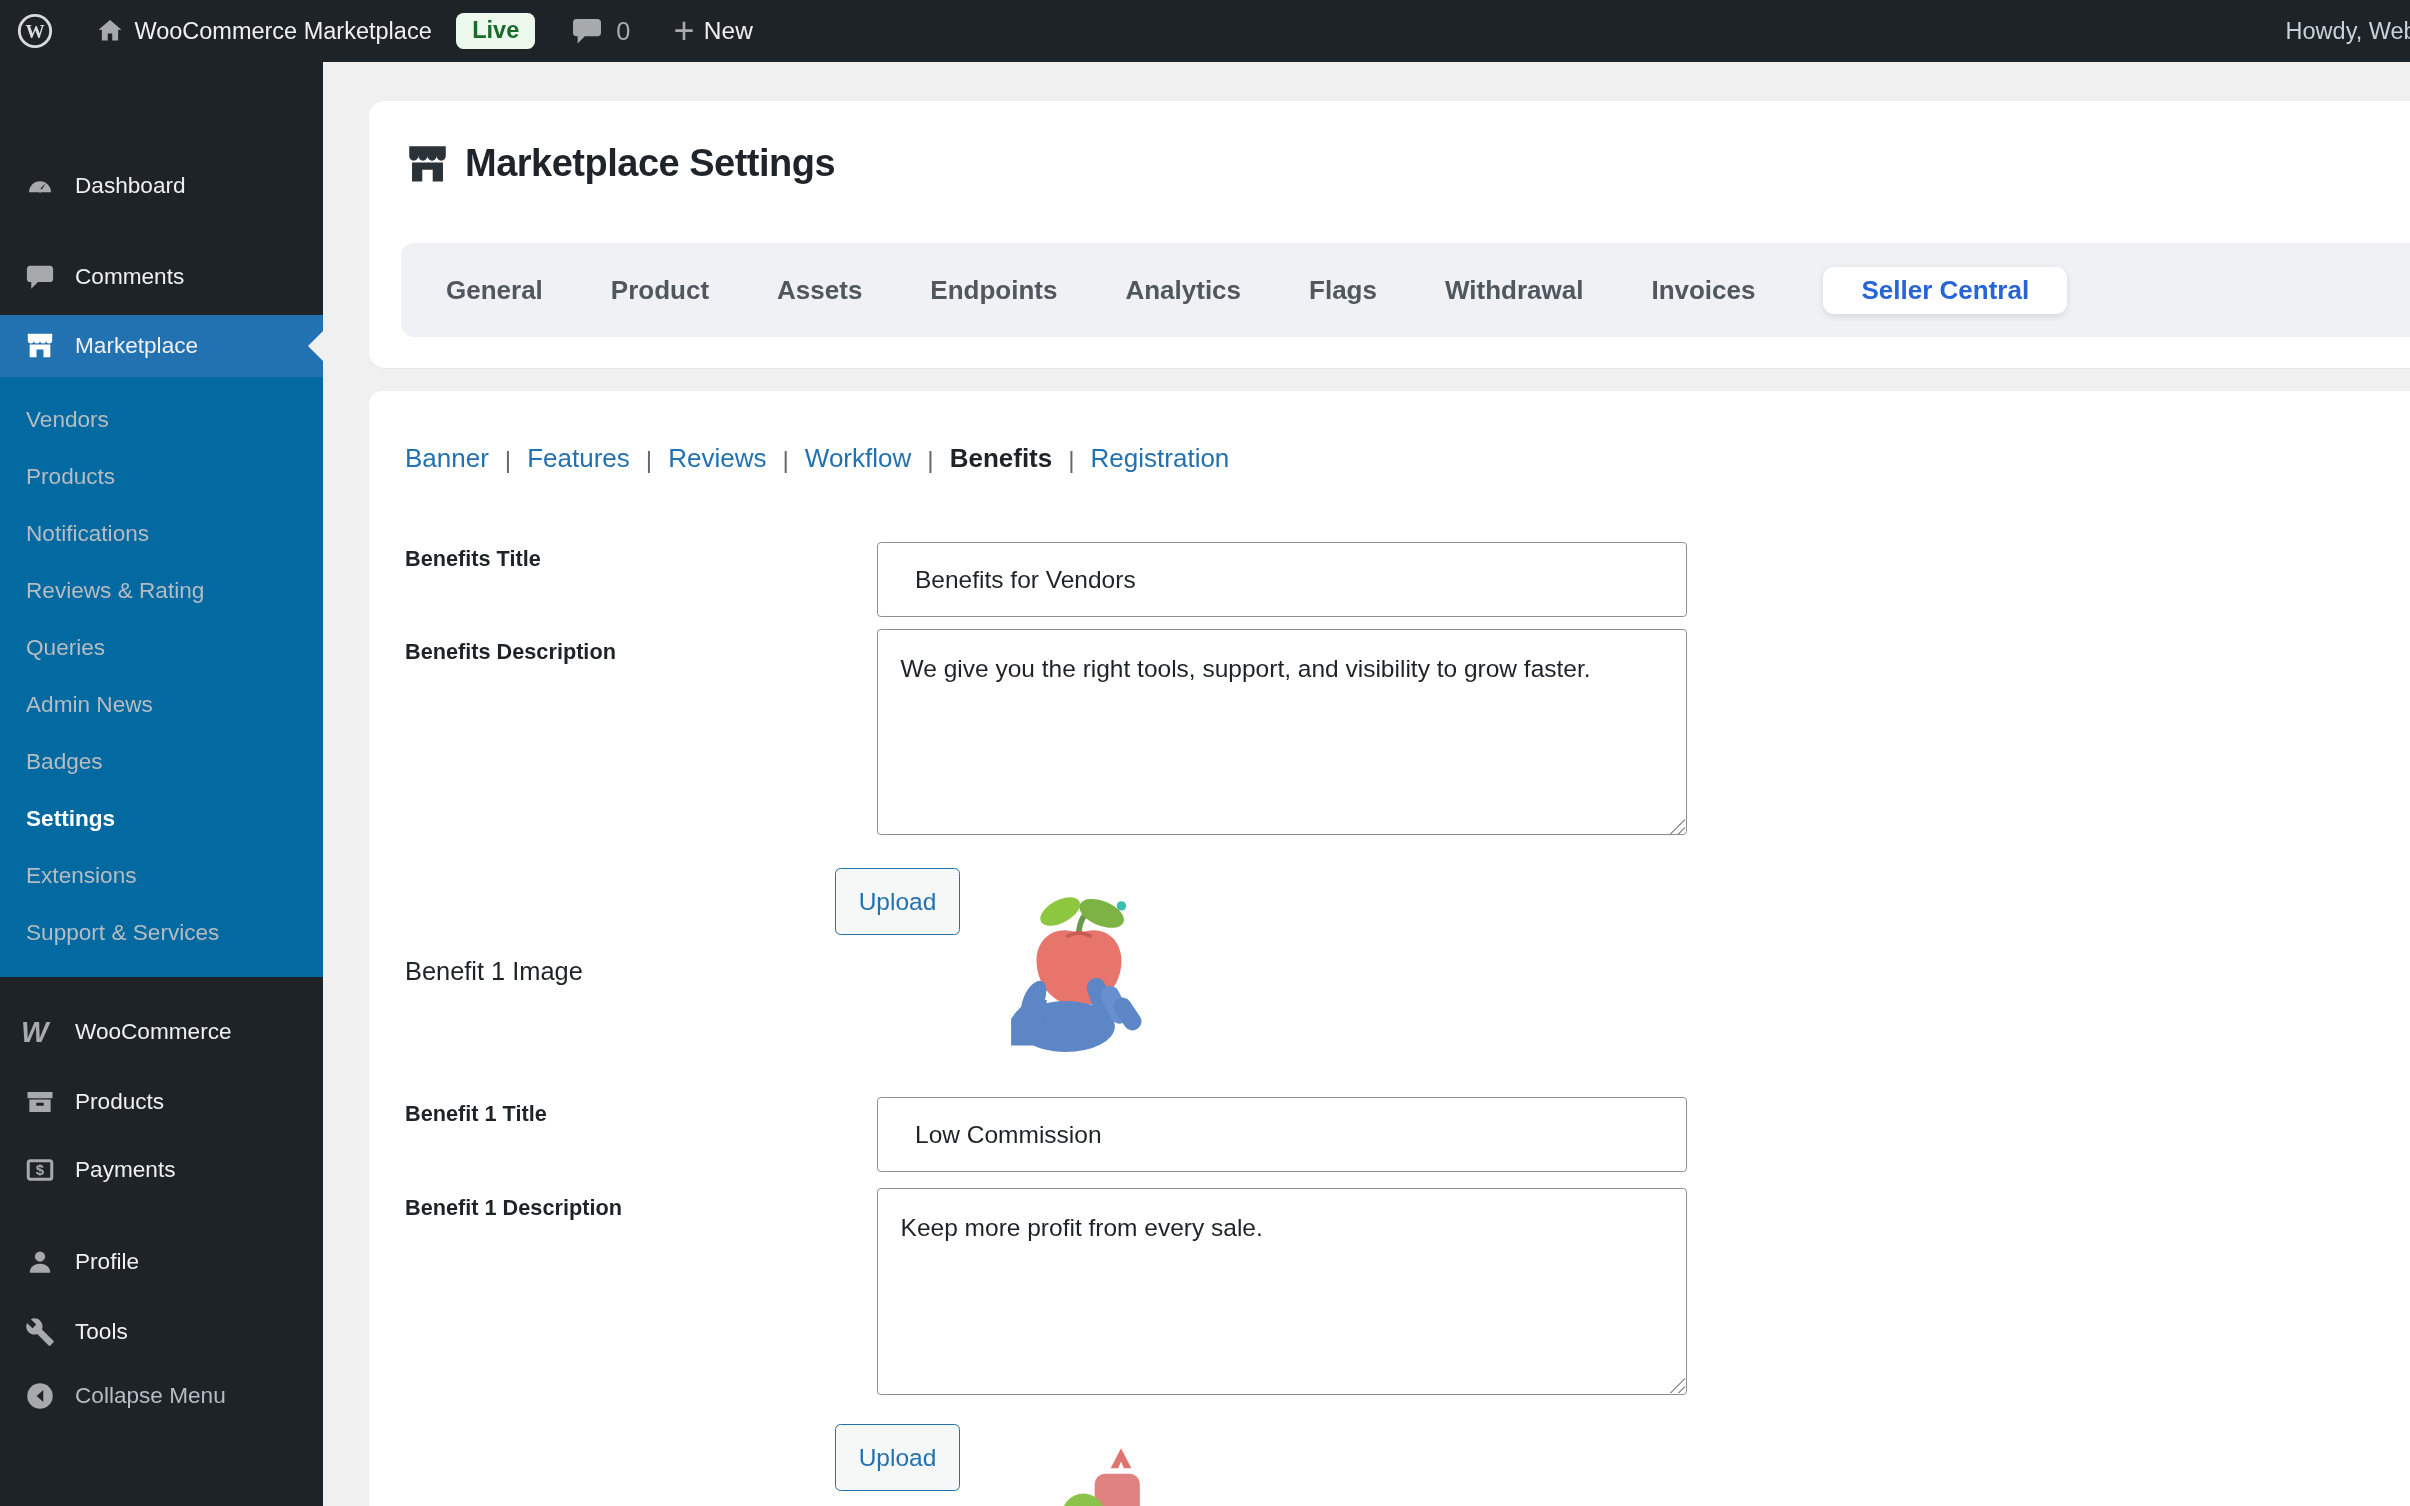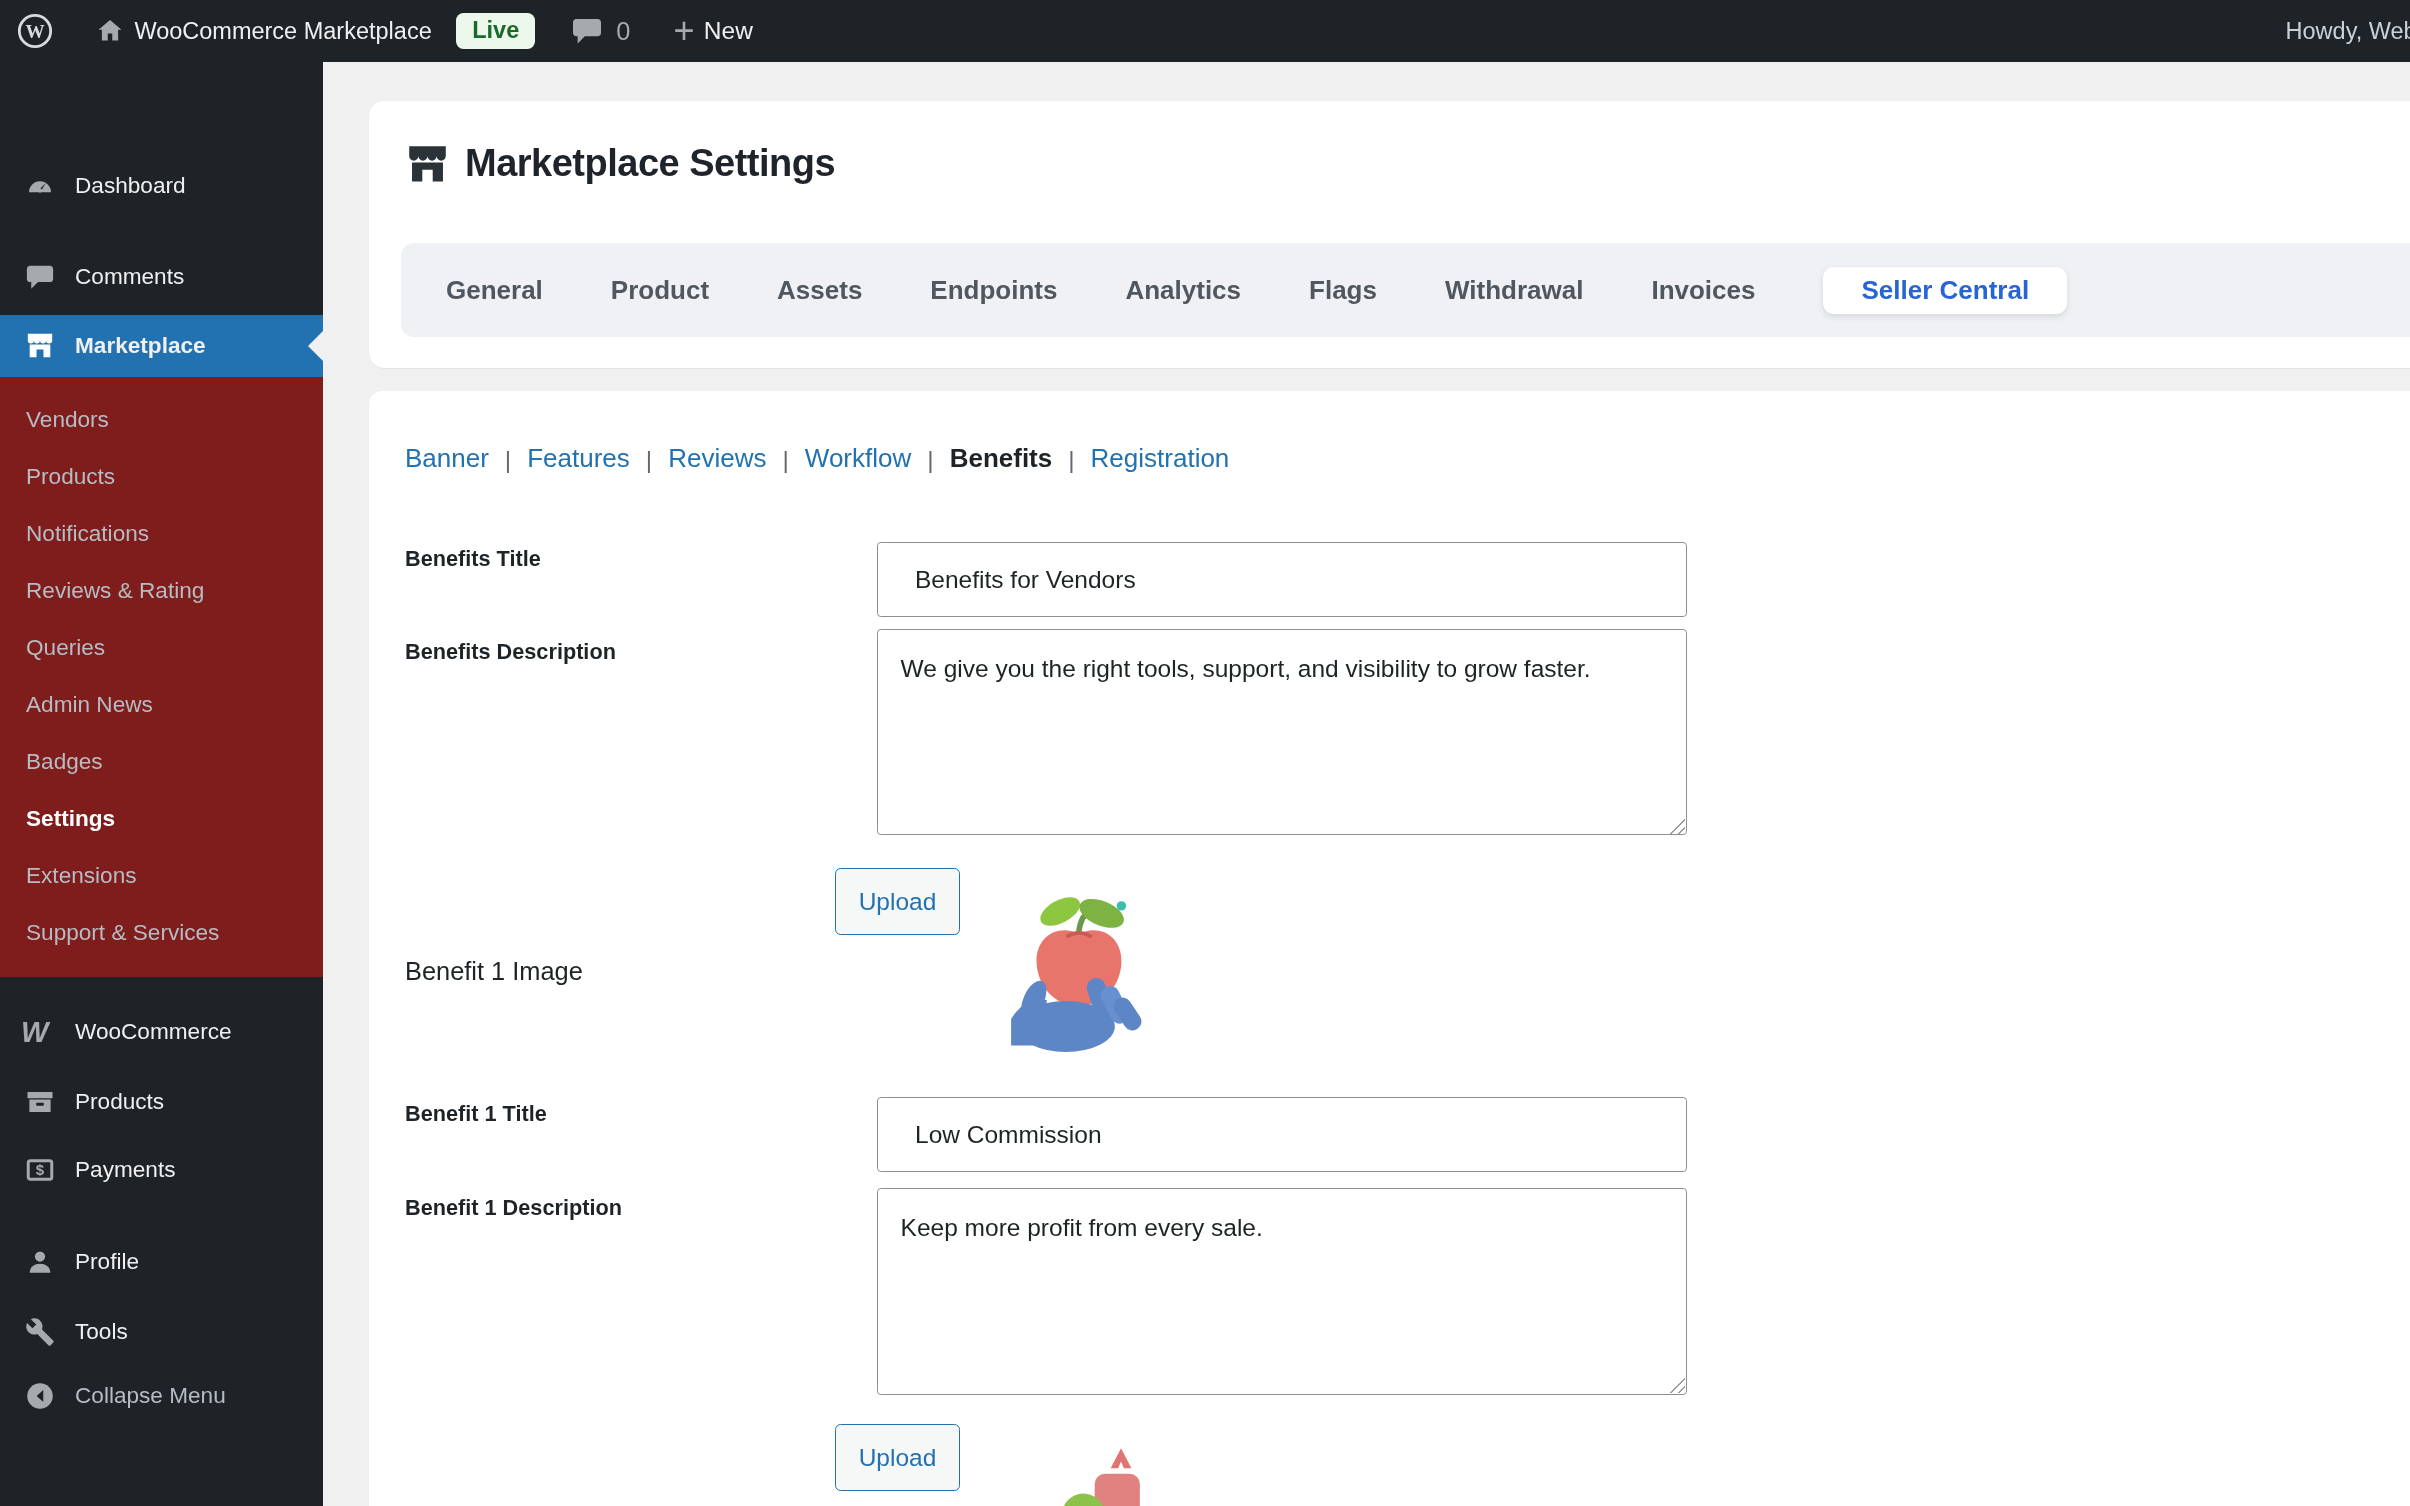--- a/index.html
+++ b/index.html
@@ -26,24 +26,24 @@
 
   
   #sidebar{position:absolute;left:0;top:62px;width:323px;bottom:0;background:#1d2327}
   .menu-item{position:absolute;left:0;width:323px;height:56px;display:flex;align-items:center;
     color:#f0f0f1;font-size:22.6px}
   .menu-item .mi{position:absolute;left:24.5px;width:30px;height:30px;color:#a7aaad;display:flex;align-items:center}
   .menu-item .mi svg{width:30px;height:30px;display:block}
   .menu-item .ml{position:absolute;left:75px;white-space:nowrap}
   .menu-item.active{background:#2271b1}
   .menu-item.active .mi{color:#fff}
-  .menu-item.active .ml{font-weight:700}
+  .menu-item.active .ml{font-weight:400}
   .menu-arrow{position:absolute;right:0;top:50%;transform:translateY(-50%);width:0;height:0;
     border-top:15px solid transparent;border-bottom:15px solid transparent;border-right:15px solid #f0f0f1}
-  #submenu{position:absolute;left:0;top:315px;width:323px;height:600px;background:#7f1d1d;padding-top:14px;box-sizing:border-box}
+  #submenu{position:absolute;left:0;top:315px;width:323px;height:600px;background:#0369a1;padding-top:14px;box-sizing:border-box}
   .sub-item{height:57px;display:flex;align-items:center;padding-left:26px;color:#b6bcc2;font-size:22.6px}
   .sub-item.active{color:#ffffff;font-weight:700}
   .wc-letter{position:absolute;left:21px;font-style:italic;font-weight:800;font-size:29px;color:#a7aaad}
 
   
   .card-header{position:absolute;left:369px;top:101px;right:0;height:267px;background:#fff;
     border-radius:15px 0 0 15px;box-shadow:0 0.9px 0.9px rgba(0,0,0,.05)}
   .title-row{position:absolute;left:36px;top:41px;display:flex;gap:15px}
   .store-icon-dark{color:#2c3338;width:45px;height:45px}
   .store-icon-dark svg{width:45px;height:45px;display:block}

